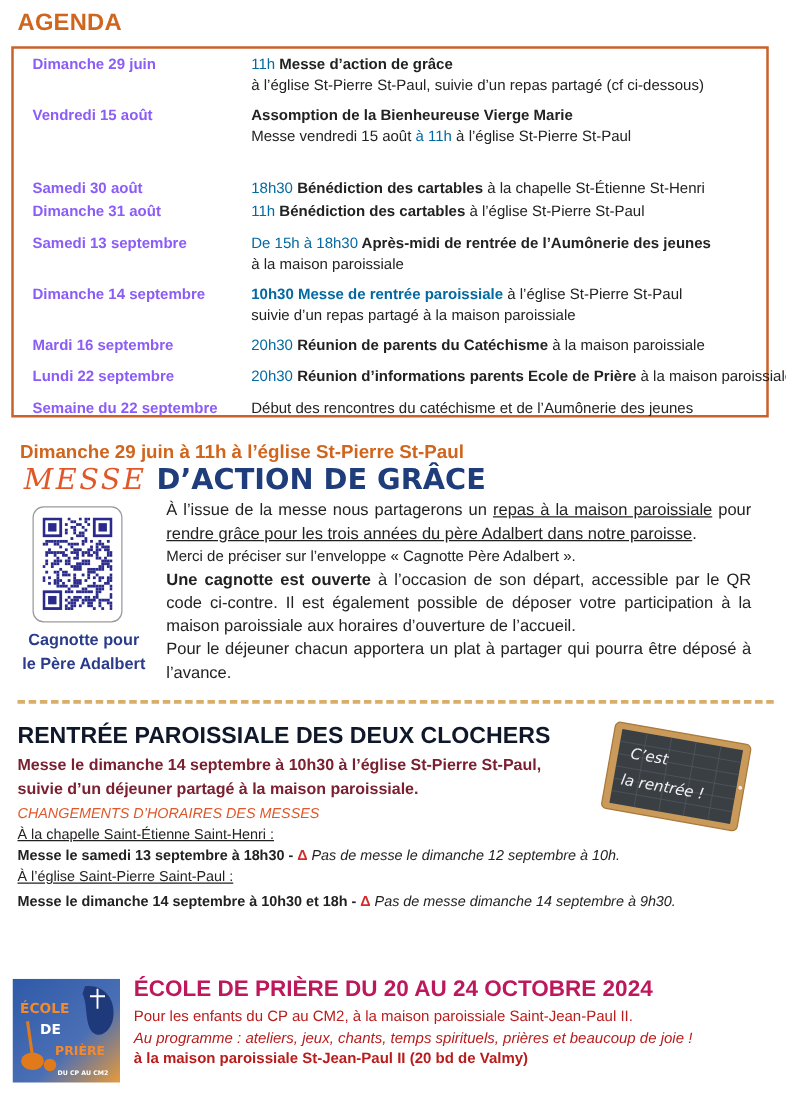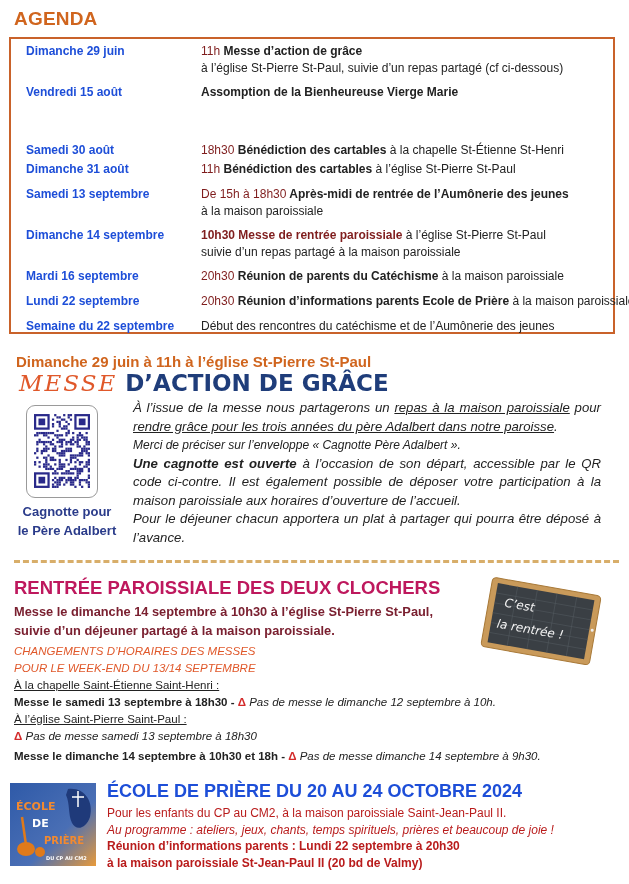--- a/index.html
+++ b/index.html
@@ -2,72 +2,73 @@
 <html><head>
 <meta charset="utf-8">
 <style>
   html, body { margin:0; padding:0; background:#ffffff; }
   body { width:629px; height:884px; position:relative; overflow:hidden; font-family:"Liberation Sans", sans-serif; color:#222; }
   .abs { position:absolute; }
 
   .agenda-title { left:14px; top:8px; font-size:19px; font-weight:bold; color:#d0651e; letter-spacing:0.2px; }
   .agenda-box { left:9px; top:37px; width:606px; height:297px; border:2px solid #c9622a; box-sizing:border-box; }
   .row { position:absolute; left:15px; font-size:12px; line-height:16.5px; }
-  .row .date { position:absolute; left:0; top:0; width:170px; font-weight:bold; color:#1d4ed8; white-space:nowrap; }
+  .row .date { position:absolute; left:0; top:0; width:170px; font-weight:bold; color:#8b5cf6; white-space:nowrap; }
   .row .desc { position:absolute; left:175px; top:0; width:420px; white-space:nowrap; color:#222; }
-  .o { color:#7f1d1d; }
+  .o { color:#0369a1; }
   .b { font-weight:bold; }
 
   .messe-sub { left:16px; top:353px; font-size:15px; font-weight:bold; color:#d0651e; white-space:nowrap; }
   .messe-title { left:19px; top:370px; font-size:23px; white-space:nowrap; }
   .messe-title .script { font-family:"DejaVu Serif", serif; font-style:italic; color:#e0582a; letter-spacing:2px; font-weight:normal; }
   .messe-title .bold { font-family:"DejaVu Sans", sans-serif; font-weight:bold; color:#1f3d7a; }
 
   .qr-box { left:26px; top:405px; width:72px; height:93px; border:1.5px solid #9a9a9a; border-radius:9px; box-sizing:border-box; background:#fff; }
   .qr { position:absolute; left:7px; top:8px; width:56px; height:74px; }
   .qr-caption { left:12px; top:502px; width:110px; text-align:center; font-size:13px; font-weight:bold; color:#2a3b8a; line-height:19px; }
 
   .messe-text { left:133px; top:399px; width:468px; font-size:13.2px; line-height:18.5px; text-align:justify; color:#222; }
-  .messe-text p { margin:0;font-style:italic; }
+  .messe-text p { margin:0; }
   .u { text-decoration:underline; }
 
   .divider { left:14px; top:560px; width:605px; height:4px; border-top:3px dashed #d8ae6a; }
 
-  .rentree-title { left:14px; top:577px; font-size:18.5px; font-weight:bold; color:#be185d; white-space:nowrap; }
+  .rentree-title { left:14px; top:577px; font-size:18.5px; font-weight:bold; color:#0f172a; white-space:nowrap; }
   .rentree-sub { left:14px; top:602px; font-size:12.8px; font-weight:bold; color:#7a2030; line-height:19px; white-space:nowrap; }
   .slate { left:474px; top:576px; width:132px; height:90px; }
 
   .changes { left:14px; top:643px; font-size:11.5px; line-height:17px; }
   .changes .ch { font-style:italic; color:#e0582a; }
   .changes .line { white-space:nowrap; color:#222; }
   .changes .it { font-style:italic; }
   .delta { color:#d32a2a; font-weight:bold; font-style:normal; }
 
   .ecole-logo { left:10px; top:783px; width:88px; height:85px; }
-  .ecole-title { left:107px; top:781px; font-size:18px; font-weight:bold; color:#1d4ed8; white-space:nowrap; }
+  .ecole-title { left:107px; top:781px; font-size:18px; font-weight:bold; color:#be185d; white-space:nowrap; }
   .ecole-text { left:107px; top:805px; font-size:12px; line-height:16.5px; white-space:nowrap; color:#b91c1c; }
 </style>
 </head>
 <body>
 
 <div class="abs agenda-title">AGENDA</div>
 <div class="abs agenda-box">
 
   <div class="row" style="top:4px;">
     <div class="date">Dimanche 29 juin</div>
     <div class="desc">
       <div><span class="o">11h</span><span class="b"> Messe d’action de grâce</span></div>
       <div>à l’église St-Pierre St-Paul, suivie d’un repas partagé (cf ci-dessous)</div>
     </div>
   </div>
 
   <div class="row" style="top:45px;">
     <div class="date">Vendredi 15 août</div>
     <div class="desc">
       <div class="b">Assomption de la Bienheureuse Vierge Marie</div>
+      <div><span>Messe vendredi 15 août  </span><span class="o">à 11h</span><span> à l’église St-Pierre St-Paul</span></div>
     </div>
   </div>
 
   <div class="row" style="top:103px;">
     <div class="date">Samedi 30 août</div>
     <div class="desc">
       <div><span class="o">18h30</span><span class="b"> Bénédiction des cartables</span><span> à la chapelle St-Étienne St-Henri</span></div>
     </div>
   </div>
 
@@ -448,25 +449,23 @@
         <line x1="98" y1="15" x2="98" y2="75"></line>
     </g>
     <circle cx="119" cy="45" r="1.5" fill="#eee"></circle>
     <text x="28" y="37" fill="#f2f2f2" font-family="DejaVu Sans, sans-serif" font-style="italic" font-size="12">C’est</text>
     <text x="24" y="59" fill="#f2f2f2" font-family="DejaVu Sans, sans-serif" font-style="italic" font-size="12">la rentrée !</text>
   </g>
 </svg>
 
 <div class="abs changes">
   <div class="ch">CHANGEMENTS D’HORAIRES DES MESSES</div>
-  <div class="ch">POUR LE WEEK-END DU 13/14 SEPTEMBRE</div>
   <div class="line u">À la chapelle Saint-Étienne Saint-Henri  :</div>
   <div class="line"><span class="b">Messe le samedi 13 septembre à 18h30 - </span><span class="delta">Δ</span><span class="it"> Pas de messe le dimanche 12 septembre à 10h.</span></div>
   <div class="line u">À l’église Saint-Pierre Saint-Paul :</div>
-  <div class="line"><span class="delta">Δ</span><span class="it"> Pas de messe samedi 13 septembre à 18h30</span></div>
   <div class="line" style="margin-top:3px;"><span class="b">Messe le dimanche 14 septembre à 10h30 et 18h  - </span><span class="delta">Δ</span><span class="it"> Pas de messe dimanche 14 septembre à 9h30.</span></div>
 </div>
 
 <svg class="abs ecole-logo" viewBox="0 0 88 85">
   <defs>
     <linearGradient id="eg" x1="0" y1="0" x2="1" y2="1">
       <stop offset="0" stop-color="#2f5aa8"></stop>
       <stop offset="0.6" stop-color="#4a6fb5"></stop>
       <stop offset="1" stop-color="#e89a3a"></stop>
     </linearGradient>
@@ -480,15 +479,14 @@
   <text x="34" y="61" font-family="DejaVu Sans, sans-serif" font-weight="bold" font-size="10" fill="#f28a30">PRIÈRE</text>
   <ellipse cx="16" cy="66" rx="9" ry="7" fill="#e07a1a"></ellipse>
   <line x1="16" y1="62" x2="12" y2="34" stroke="#e07a1a" stroke-width="2.5"></line>
   <circle cx="30" cy="69" r="5" fill="#e07a1a"></circle>
   <text x="36" y="77" font-family="DejaVu Sans, sans-serif" font-weight="bold" font-size="5" fill="#ffffff">DU CP AU CM2</text>
 </svg>
 <div class="abs ecole-title">ÉCOLE DE PRIÈRE DU 20 AU 24 OCTOBRE 2024</div>
 <div class="abs ecole-text">
   <div>Pour les enfants du CP au CM2, à la maison paroissiale Saint-Jean-Paul II.</div>
   <div style="font-style:italic;">Au programme : ateliers, jeux, chants, temps spirituels, prières et beaucoup de joie !</div>
-  <div class="b">Réunion d’informations parents : Lundi 22 septembre à 20h30</div>
   <div class="b">à la maison paroissiale St-Jean-Paul II (20 bd de Valmy)</div>
 </div>
 
 </body></html>

